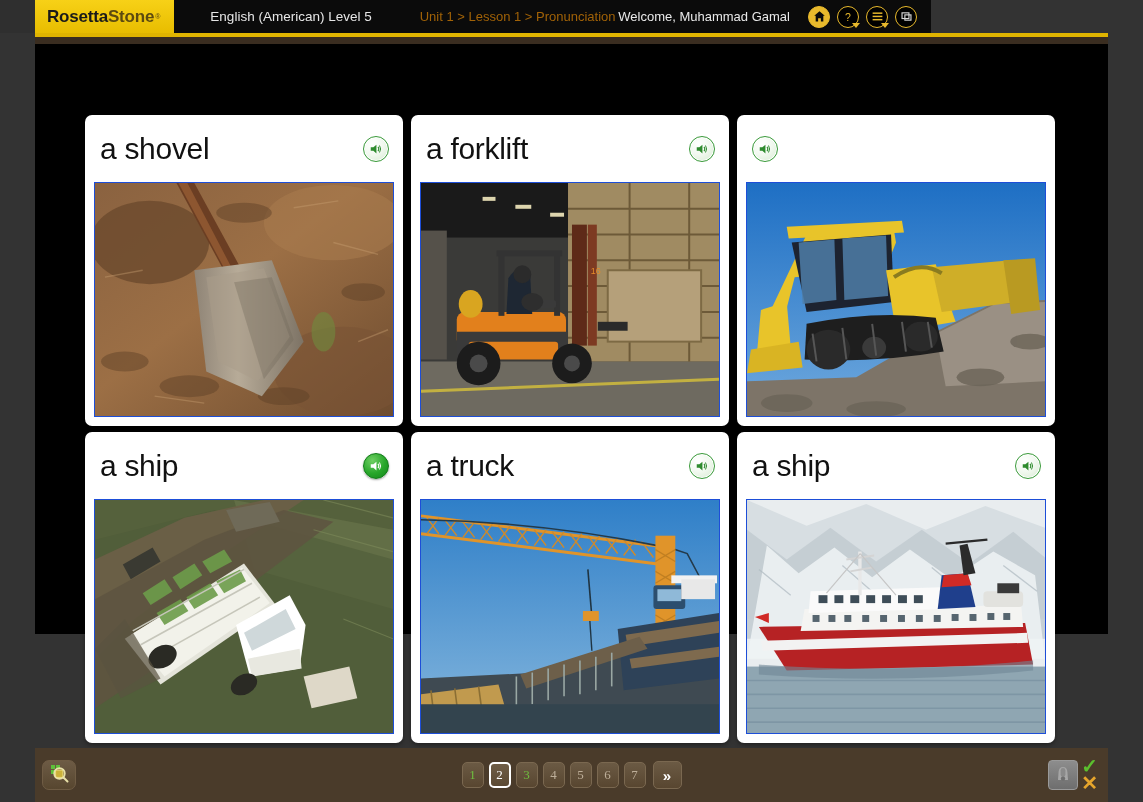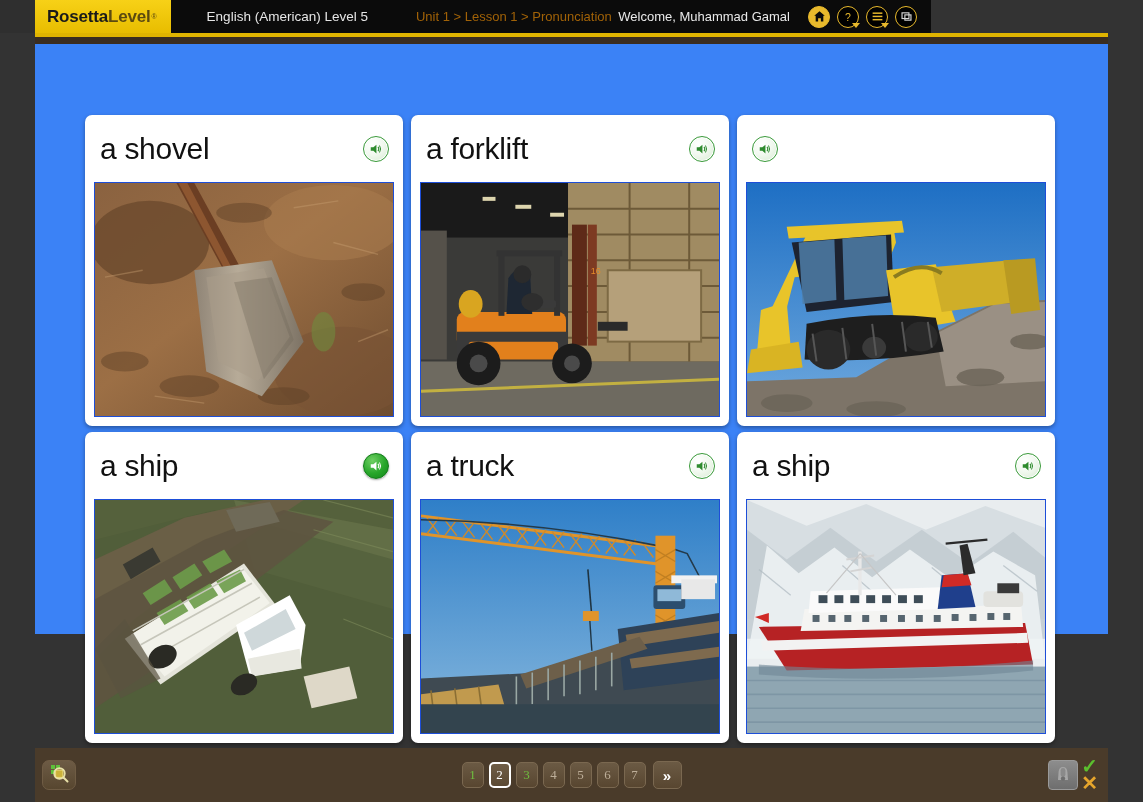--- a/index.html
+++ b/index.html
@@ -95,21 +95,21 @@
     left: 35px; top: 37px;
     width: 1073px; height: 7px;
     background: #3a2d20;
   }
 
   
   .content {
     position: absolute;
     left: 35px; top: 44px;
     width: 1073px; height: 590px;
-    background: #3b82f6;
+    background: #000000;
   }
 
   .card-grid {
     position: absolute;
     left: 50px; top: 71px;
     width: 977px;
     display: grid;
     grid-template-columns: repeat(3, 326px);
     grid-template-rows: repeat(2, 317px);
     gap: 0px 0px;
@@ -248,21 +248,21 @@
 </head>
 <body>
 
 <div class="app-frame">
 
   <div class="header">
     <div class="header-spacer-left"></div>
 
     <div class="logo">
       <span class="logo-rosetta">Rosetta</span>
-        <span class="logo-stone">Level</span>
+        <span class="logo-stone">Stone</span>
         <span class="logo-tm">®</span>
     </div>
 
     <div class="hdr-course">English (American) Level 5</div>
     <div class="hdr-breadcrumb">Unit 1 &gt; Lesson 1 &gt; Pronunciation</div>
     <div class="hdr-welcome">Welcome, Muhammad Gamal</div>
 
     <div class="hdr-icons">
 
       <div class="hdr-icon filled">

